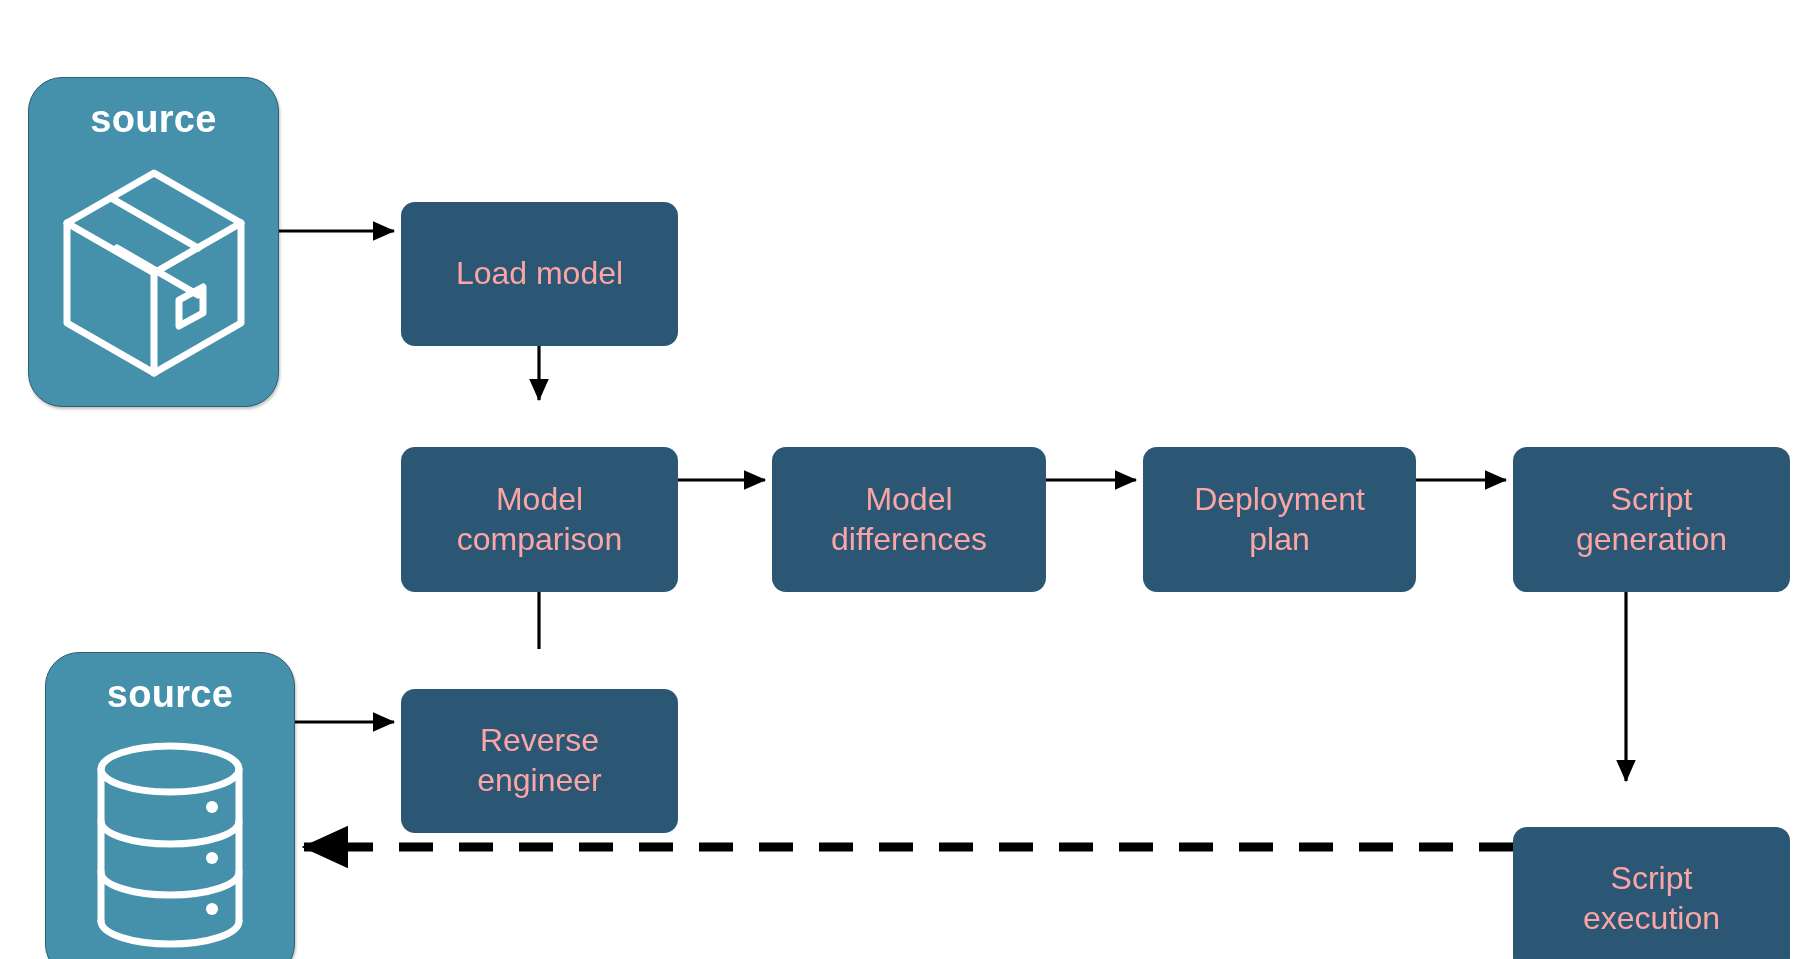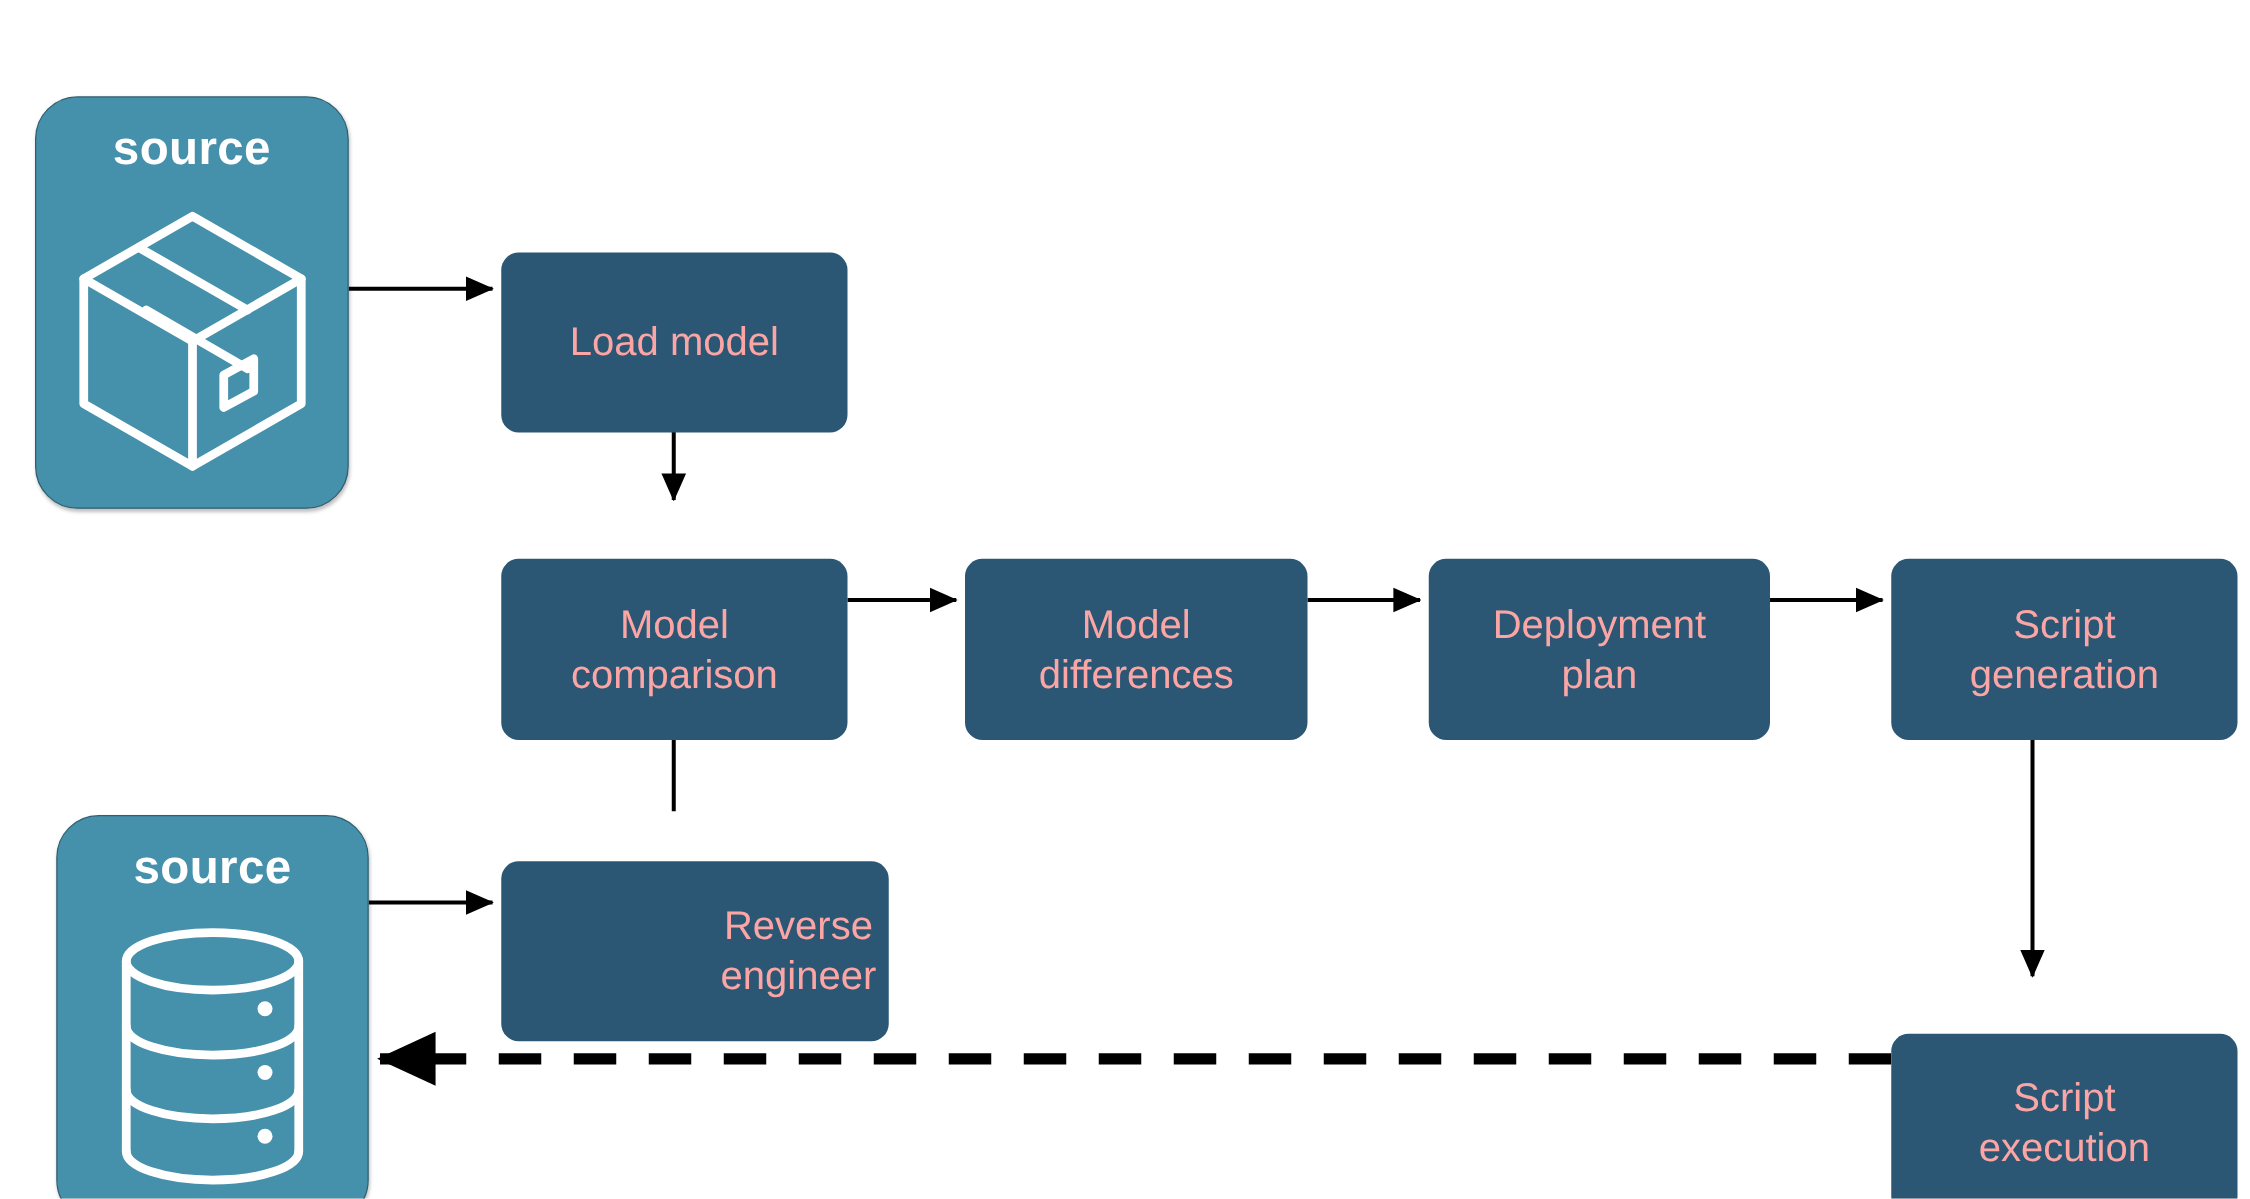--- a/index.html
+++ b/index.html
@@ -166,21 +166,21 @@
   <div class="proc-box" style="left:1143px; top:407px; width:273px; height:145px;">
     <span class="proc-label">Deployment
 plan</span>
   </div>
 
   <div class="proc-box" style="left:1513px; top:407px; width:277px; height:145px;">
     <span class="proc-label">Script
 generation</span>
   </div>
 
-  <div class="proc-box" style="left:401px; top:649px; width:310px; height:144px;justify-content:flex-end;">
+  <div class="proc-box" style="left:401px; top:649px; width:277px; height:144px;">
     <span class="proc-label">Reverse
 engineer</span>
   </div>
 
   <div class="proc-box" style="left:1513px; top:787px; width:277px; height:144px;">
     <span class="proc-label">Script
 execution</span>
   </div>
 
 </div>

